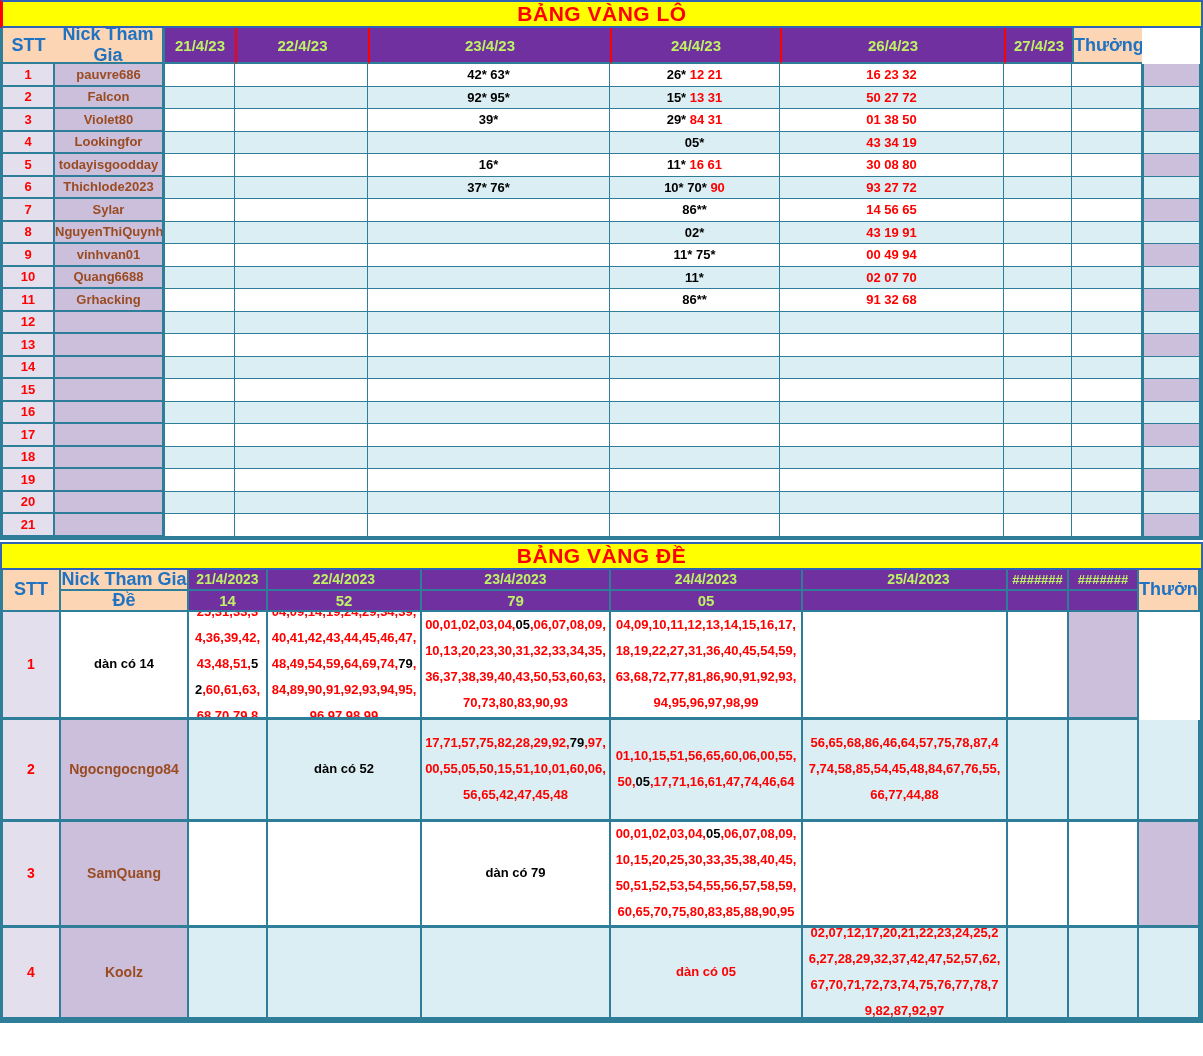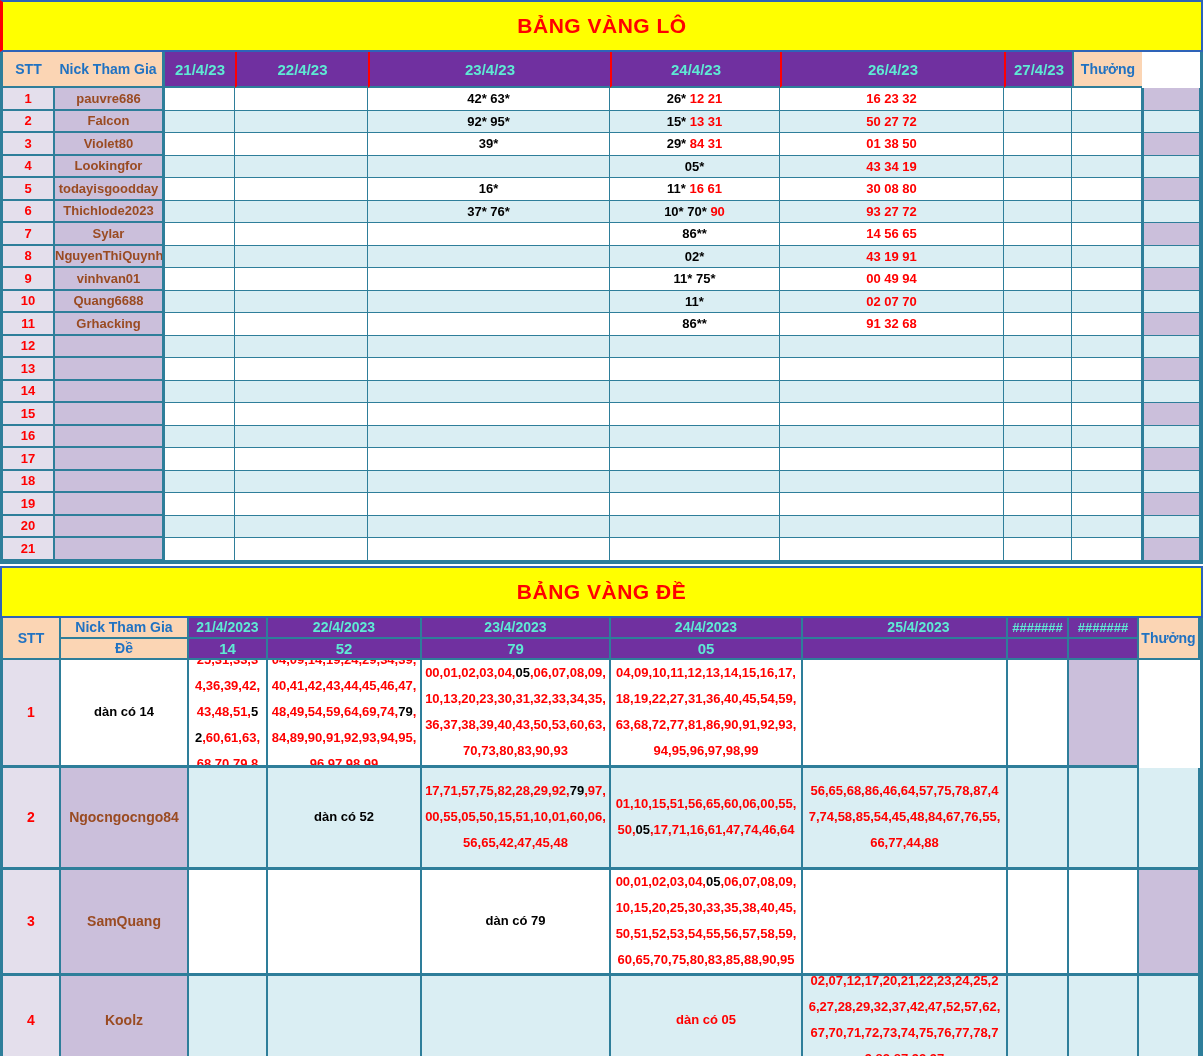--- a/index.html
+++ b/index.html
@@ -14,21 +14,21 @@
     --red: #ff0000;
     --bluetext: #2072c2;
     --brown: #9a4b22;
   }
   body { margin: 0; background: #fff; }
   .sheet {
     width: 1203px; height: 1056px; overflow: hidden; background: #fff;
     font-family: "Liberation Sans", sans-serif; font-weight: bold;
   }
   .title-bar {
-    width: 1203px; height: 52px; background: #ffff00;
+    width: 1203px; height: 28px; background: #ffff00;
     border: 2px solid var(--blue-border);
     display: flex; align-items: center; justify-content: center;
     color: var(--red); font-size: 21px; letter-spacing: 0.5px;
   }
   .lo .title-bar { border-left: 3px solid var(--red); }
   .tbl {
     width: 1203px;
     border-left: 3px solid var(--teal);
     border-right: 3px solid var(--teal);
     border-bottom: 3px solid var(--teal);
@@ -40,25 +40,25 @@
   .lo-row { height: 22.5px; }
   .c {
     display: flex; align-items: center; justify-content: center;
     border-right: 1px solid var(--teal); border-bottom: 1px solid var(--teal);
     overflow: hidden; background: #fff;
   }
   .txt { width: 100%; text-align: center; }
   .seg-k { color: #000; }
   .seg-r { color: var(--red); }
   
-  .peach { background: var(--peach); color: var(--bluetext); font-size: 14px; border: none; align-items: center; }
+  .peach { background: var(--peach); color: var(--bluetext); font-size: 18px; border: none; align-items: center; }
   .merge2 { grid-column: 1 / 3; display: flex; border-right: 3px solid var(--teal); border-bottom: 2px solid var(--teal); }
   .half1 { width: 52px; text-align: center; }
   .half2 { width: 110px; text-align: center; }
-  .hp { background: var(--purple); color: #5eead4; font-size: 15px; border: none; border-bottom: 2px solid var(--teal); }
+  .hp { background: var(--purple); color: #bef264; font-size: 15px; border: none; border-bottom: 2px solid var(--teal); }
   .red-l { border-left: 2px solid var(--red); }
   .rewardh { border-left: 2px solid var(--teal); border-right: none; border-bottom: 2px solid var(--teal); }
   
   .stt { background: var(--lavender); color: var(--red); font-size: 13px; border-right: 2px solid var(--teal); border-bottom: 2px solid var(--teal); }
   .nick { background: var(--lpurple); color: var(--brown); font-size: 13px; border-right: 3px solid var(--teal); border-bottom: 2px solid var(--teal); }
   .dcell { font-size: 13px; color: #000; }
   .even .dcell { background: var(--cyan); }
   .prize { background: var(--lpurple); border-left: 2px solid var(--teal); }
   
   .de-h .hp { font-size: 14px; border-right: 2px solid var(--teal); }

